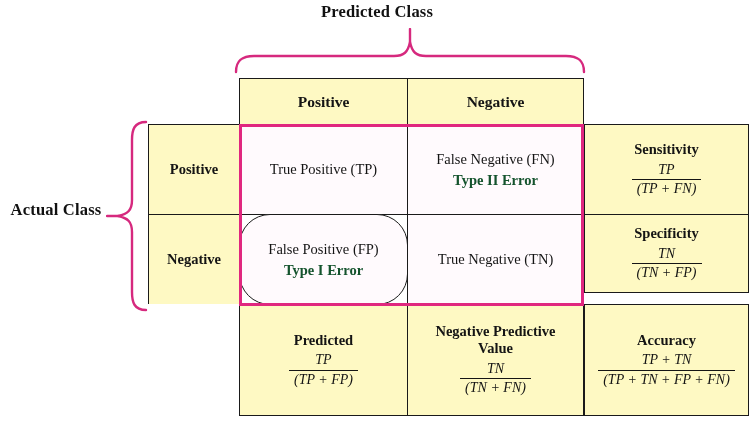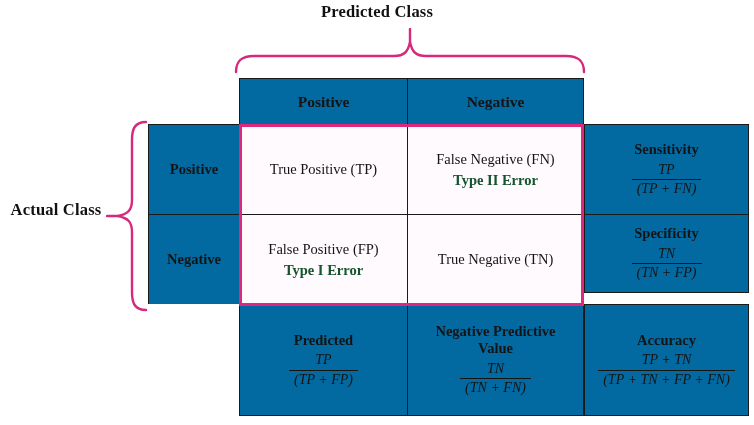--- a/index.html
+++ b/index.html
@@ -39,21 +39,21 @@
   
   #matrix{
     position:absolute;
     left:148px;top:78px;
     width:601px;height:338px;
   }
   .cell{
     position:absolute;
     box-sizing:border-box;
     border:1.6px solid #1a1a1a;
-    background:#0369a1;
+    background:#fef9c3;
     display:flex;
     flex-direction:column;
     align-items:center;
     justify-content:center;
     text-align:center;
     color:#141414;
     overflow:hidden;
   }
   .cell.plain{background:#fffafd;}
   .cell.blank{background:#ffffff;border:none;}
@@ -142,21 +142,21 @@
       <span class="metric-name">Sensitivity</span>
       <span class="frac">
         <span class="num">TP</span>
         <span class="den">(TP + FN)</span>
       </span>
     </div>
 
     <div class="cell" style="left:0px;top:136px;width:92px;height:91px;">
       <span class="rowlbl">Negative</span>
     </div>
-    <div class="cell plain" style="left:91px;top:136px;width:169px;height:91px;">
+    <div class="cell plain" style="left:91px;top:136px;width:169px;height:91px;border-radius:31px;">
       <span class="body-text">False Positive (FP)</span>
       <span class="err">Type I Error</span>
     </div>
     <div class="cell plain" style="left:259px;top:136px;width:177px;height:91px;">
       <span class="body-text">True Negative (TN)</span>
     </div>
     <div class="cell" style="left:436px;top:136px;width:165px;height:79px;">
       <span class="metric-name">Specificity</span>
       <span class="frac">
         <span class="num">TN</span>

